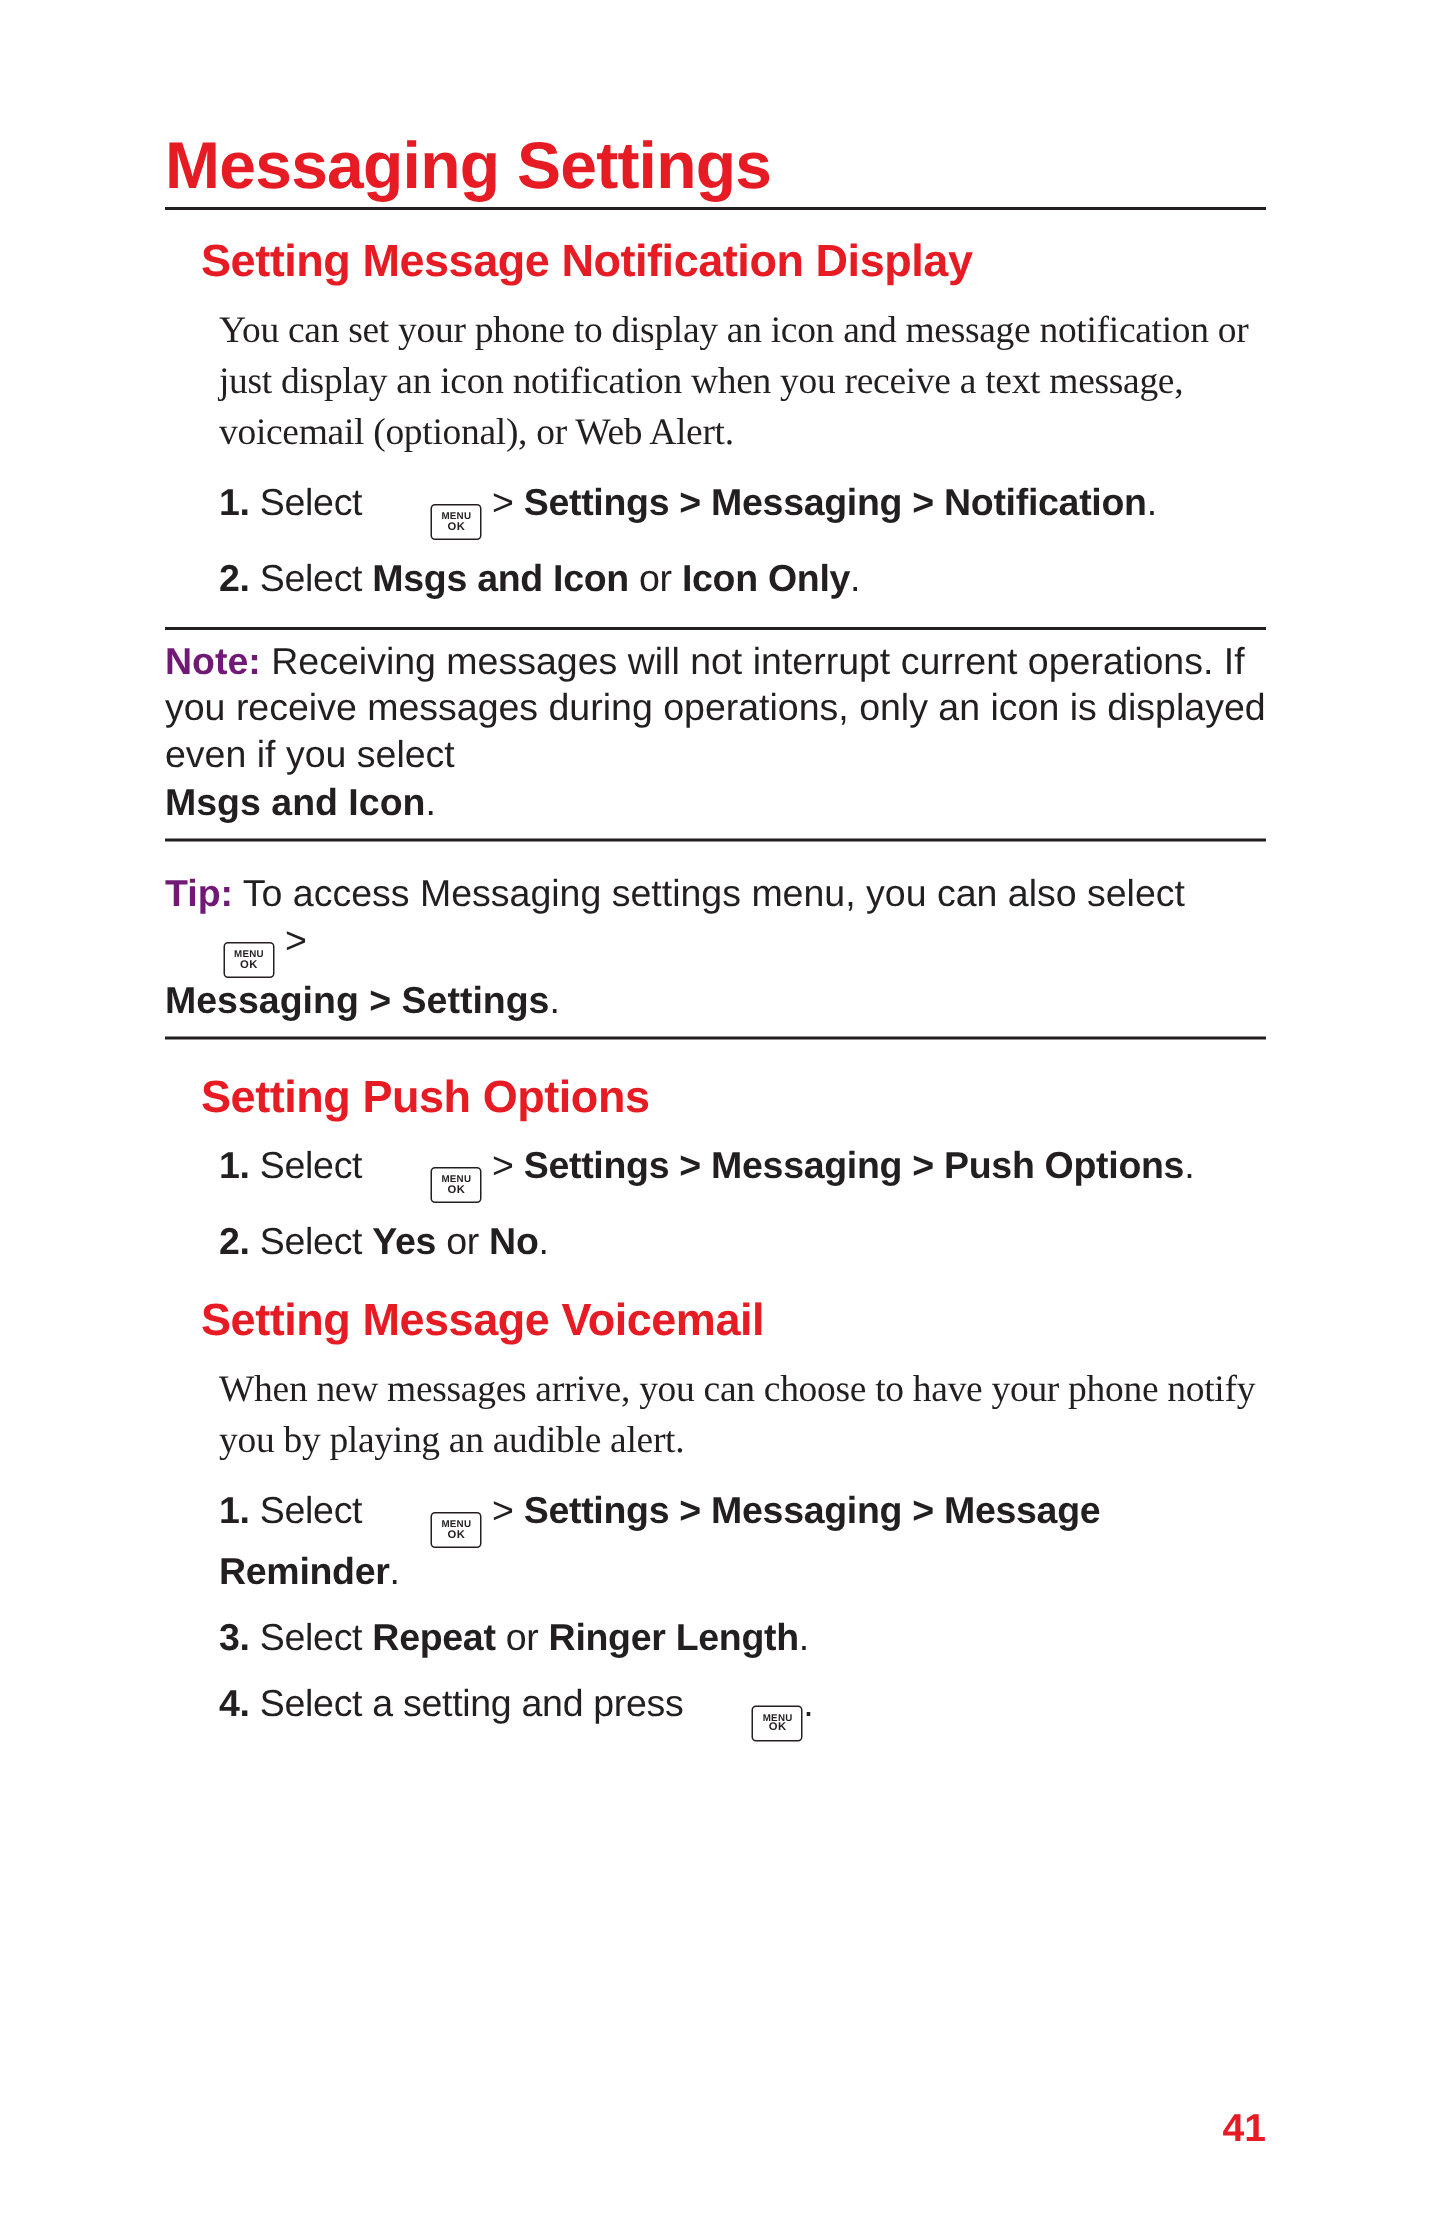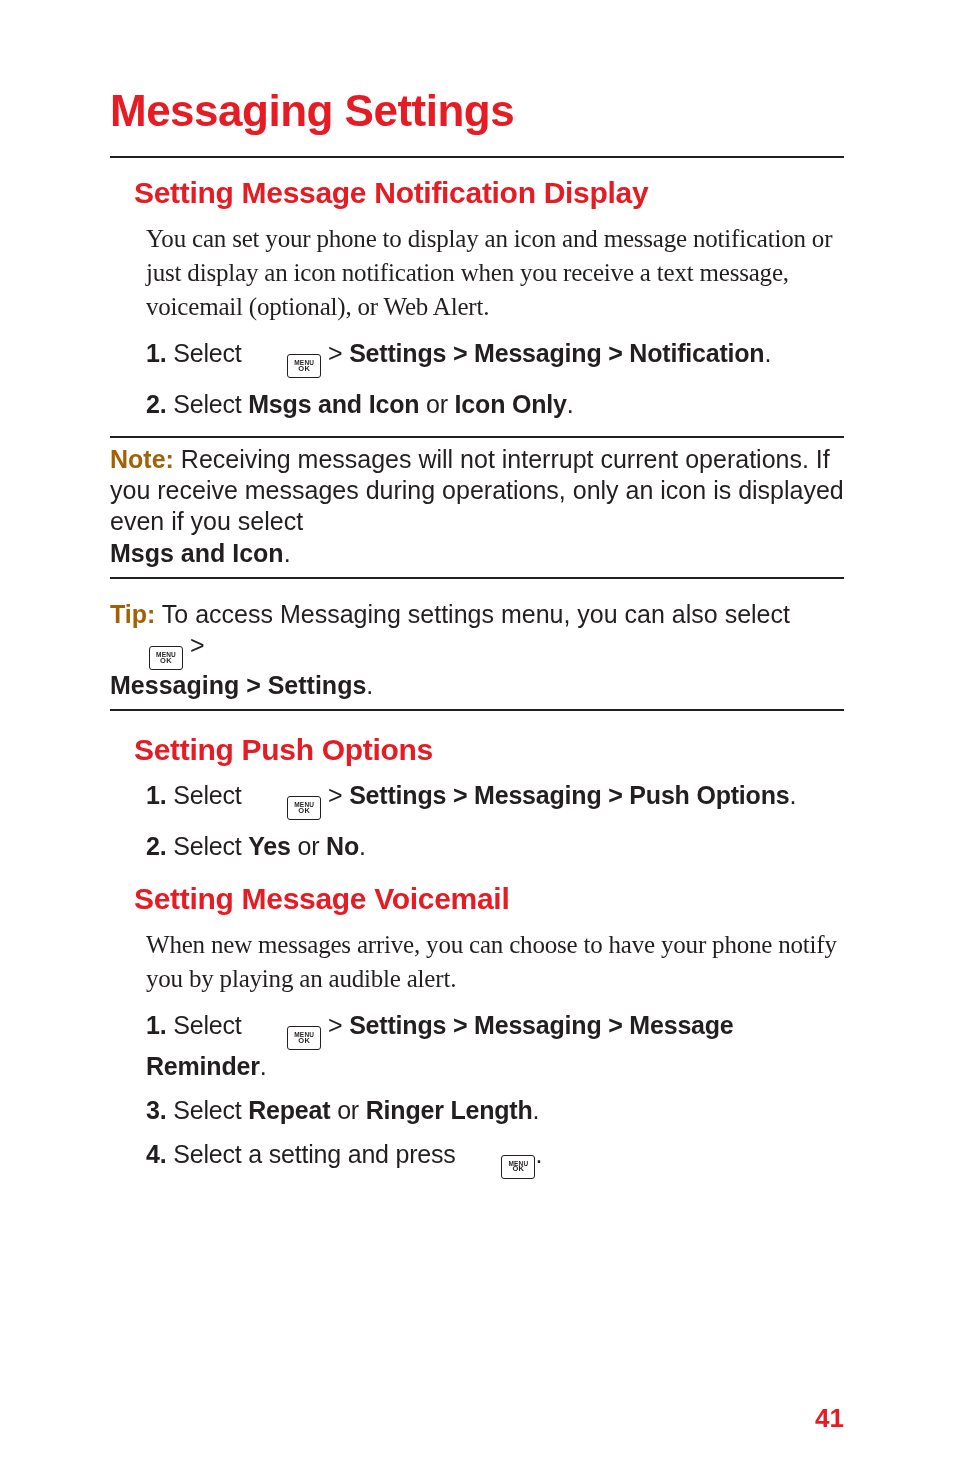--- a/index.html
+++ b/index.html
@@ -17,21 +17,21 @@
     position: relative;
     color: #231f20;
   }
   h1.main-heading {
     color: #e61b23;
     font-weight: 700;
     font-size: 44px;
     margin: 0 0 6px 0;
     letter-spacing: -0.5px;
     border-bottom: 2px solid #231f20;
-    padding-bottom: 20px;
+    padding-bottom: 2px;
   }
   h2.sub-heading {
     color: #e61b23;
     font-weight: 700;
     font-size: 30px;
     margin: 18px 0 12px 24px;
     letter-spacing: -0.3px;
   }
   p.body {
     font-family: Liberation Serif, serif;
@@ -62,21 +62,21 @@
     border-bottom: 2px solid #231f20;
     padding: 6px 0 8px 0;
     margin: 14px 0 14px 0;
     font-family: "Arial Narrow", "Helvetica Condensed", Arial, sans-serif;
     font-stretch: condensed;
     font-size: 25px;
     line-height: 1.25;
     font-weight: 400;
   }
   .callout .label-red {
-    color: #a16207;
+    color: #701a75;
     font-weight: 700;
   }
   .callout .bold { font-weight: 700; }
   .menu-key {
     display: inline-flex;
     flex-direction: column;
     align-items: center;
     justify-content: center;
     border: 1.5px solid #231f20;
     border-radius: 3px;

